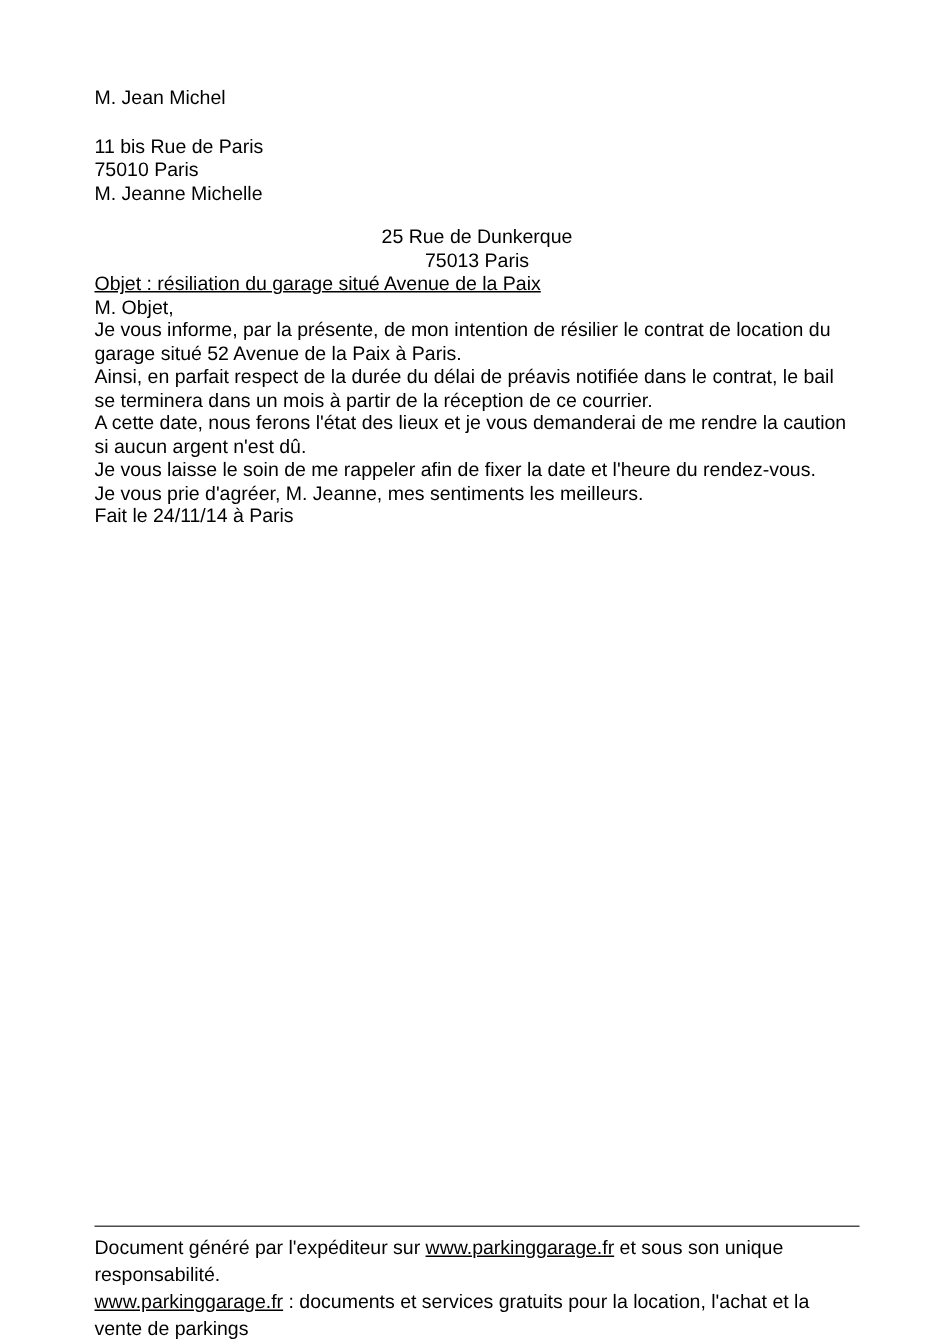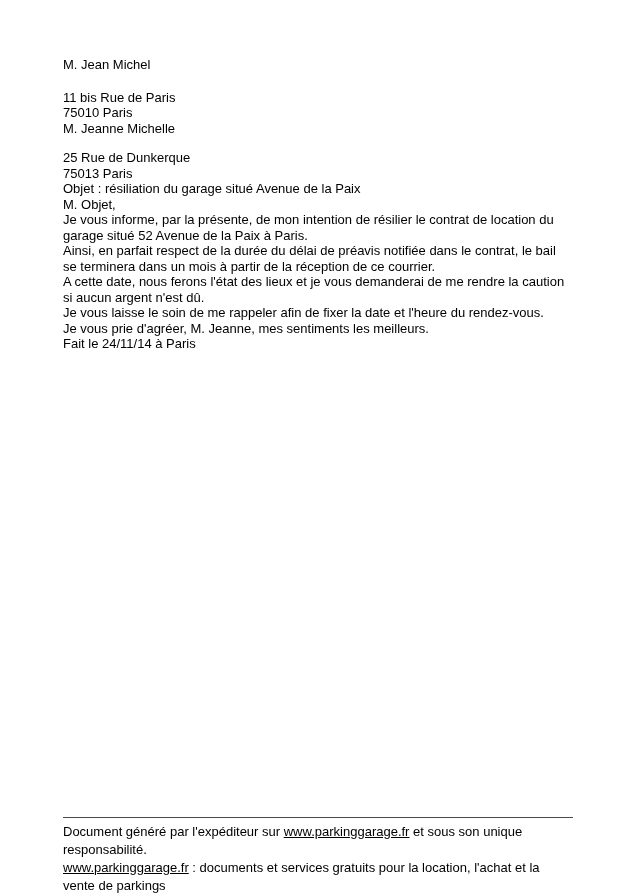--- a/index.html
+++ b/index.html
@@ -28,23 +28,25 @@
   }
   .sender-block .addr {
     margin-top: 17px;
   }
   .recipient-block {
     margin-top: 59px;
     margin-left: 302px;
   }
   .recipient-block .addr {
     margin-top: 14px;
+    text-align: center;
   }
   .subject-line {
     margin-top: 74px;
+    text-decoration: underline;
   }
   .salutation {
     margin-top: 57px;
   }
   .para-1 { margin-top: 16px; }
   .para-2 { margin-top: 15px; }
   .para-3 { margin-top: 15px; }
   .para-4 { margin-top: 14px; }
   .para-5 { margin-top: 15px; }
   .signature { margin-top: 16px; }

